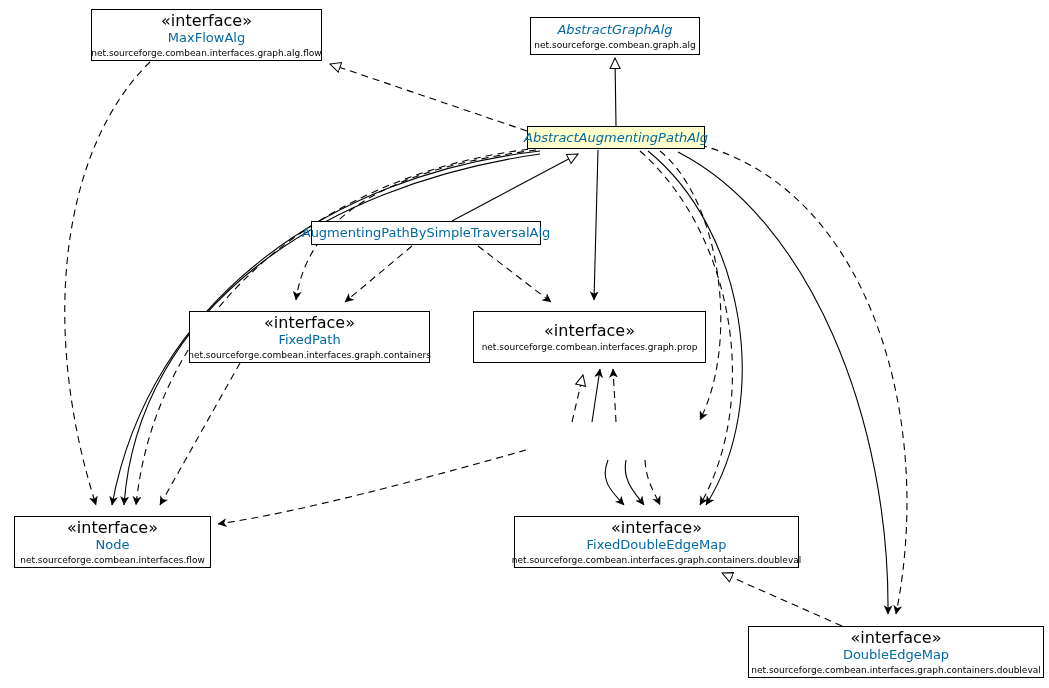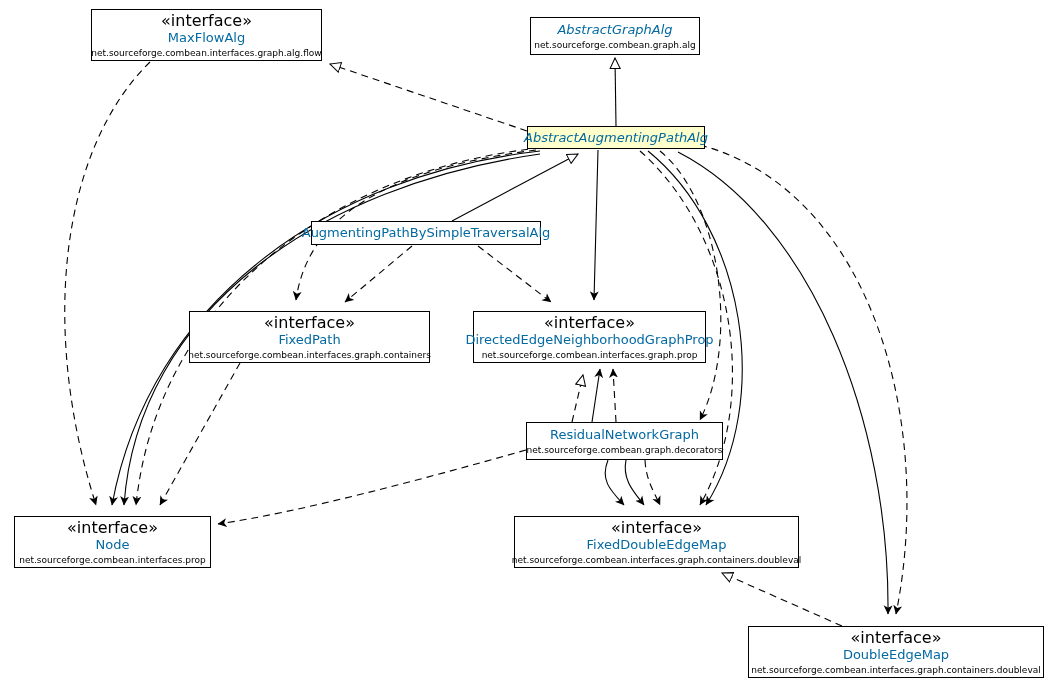--- a/index.html
+++ b/index.html
@@ -168,33 +168,28 @@
   </div>
 
   <div class="node" style="left:189px; top:311px; width:241px; height:52px;">
     <div class="stereotype">«interface»</div>
     <div class="cname">FixedPath</div>
     <div class="pkg">net.sourceforge.combean.interfaces.graph.containers</div>
   </div>
 
   <div class="node" style="left:473px; top:311px; width:233px; height:52px;">
     <div class="stereotype">«interface»</div>
-    <div class="cname">DirectedEdgeNeighborhoodGraphProp</div>
     <div class="pkg">net.sourceforge.combean.interfaces.graph.prop</div>
   </div>
 
-  <div class="node" style="left:526px; top:422px; width:197px; height:38px;">
-    <div class="cname">ResidualNetworkGraph</div>
-    <div class="pkg">net.sourceforge.combean.graph.decorators</div>
-  </div>
 
   <div class="node" style="left:14px; top:516px; width:197px; height:52px;">
     <div class="stereotype">«interface»</div>
     <div class="cname">Node</div>
-    <div class="pkg">net.sourceforge.combean.interfaces.prop</div>
+    <div class="pkg">net.sourceforge.combean.interfaces.flow</div>
   </div>
 
   <div class="node" style="left:514px; top:516px; width:285px; height:52px;">
     <div class="stereotype">«interface»</div>
     <div class="cname">FixedDoubleEdgeMap</div>
     <div class="pkg">net.sourceforge.combean.interfaces.graph.containers.doubleval</div>
   </div>
 
   <div class="node" style="left:748px; top:626px; width:296px; height:52px;">
     <div class="stereotype">«interface»</div>

